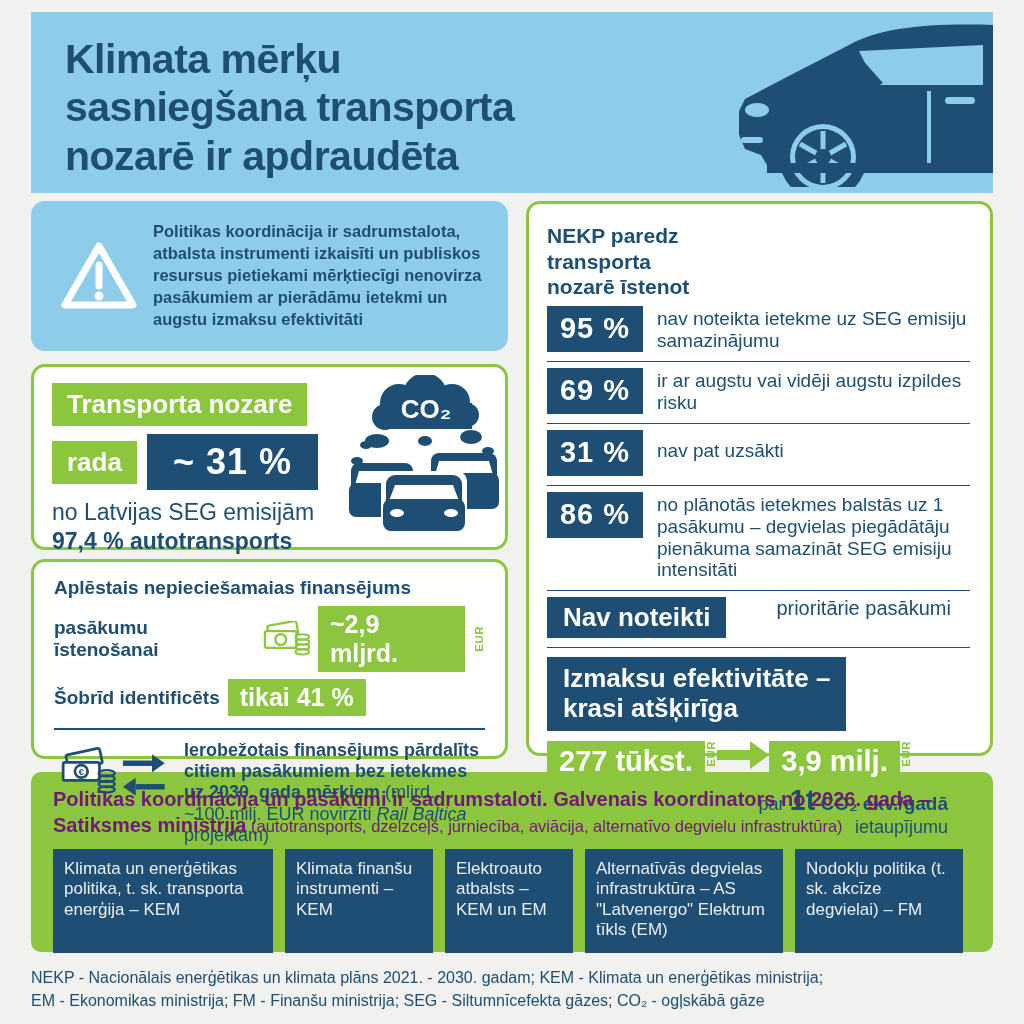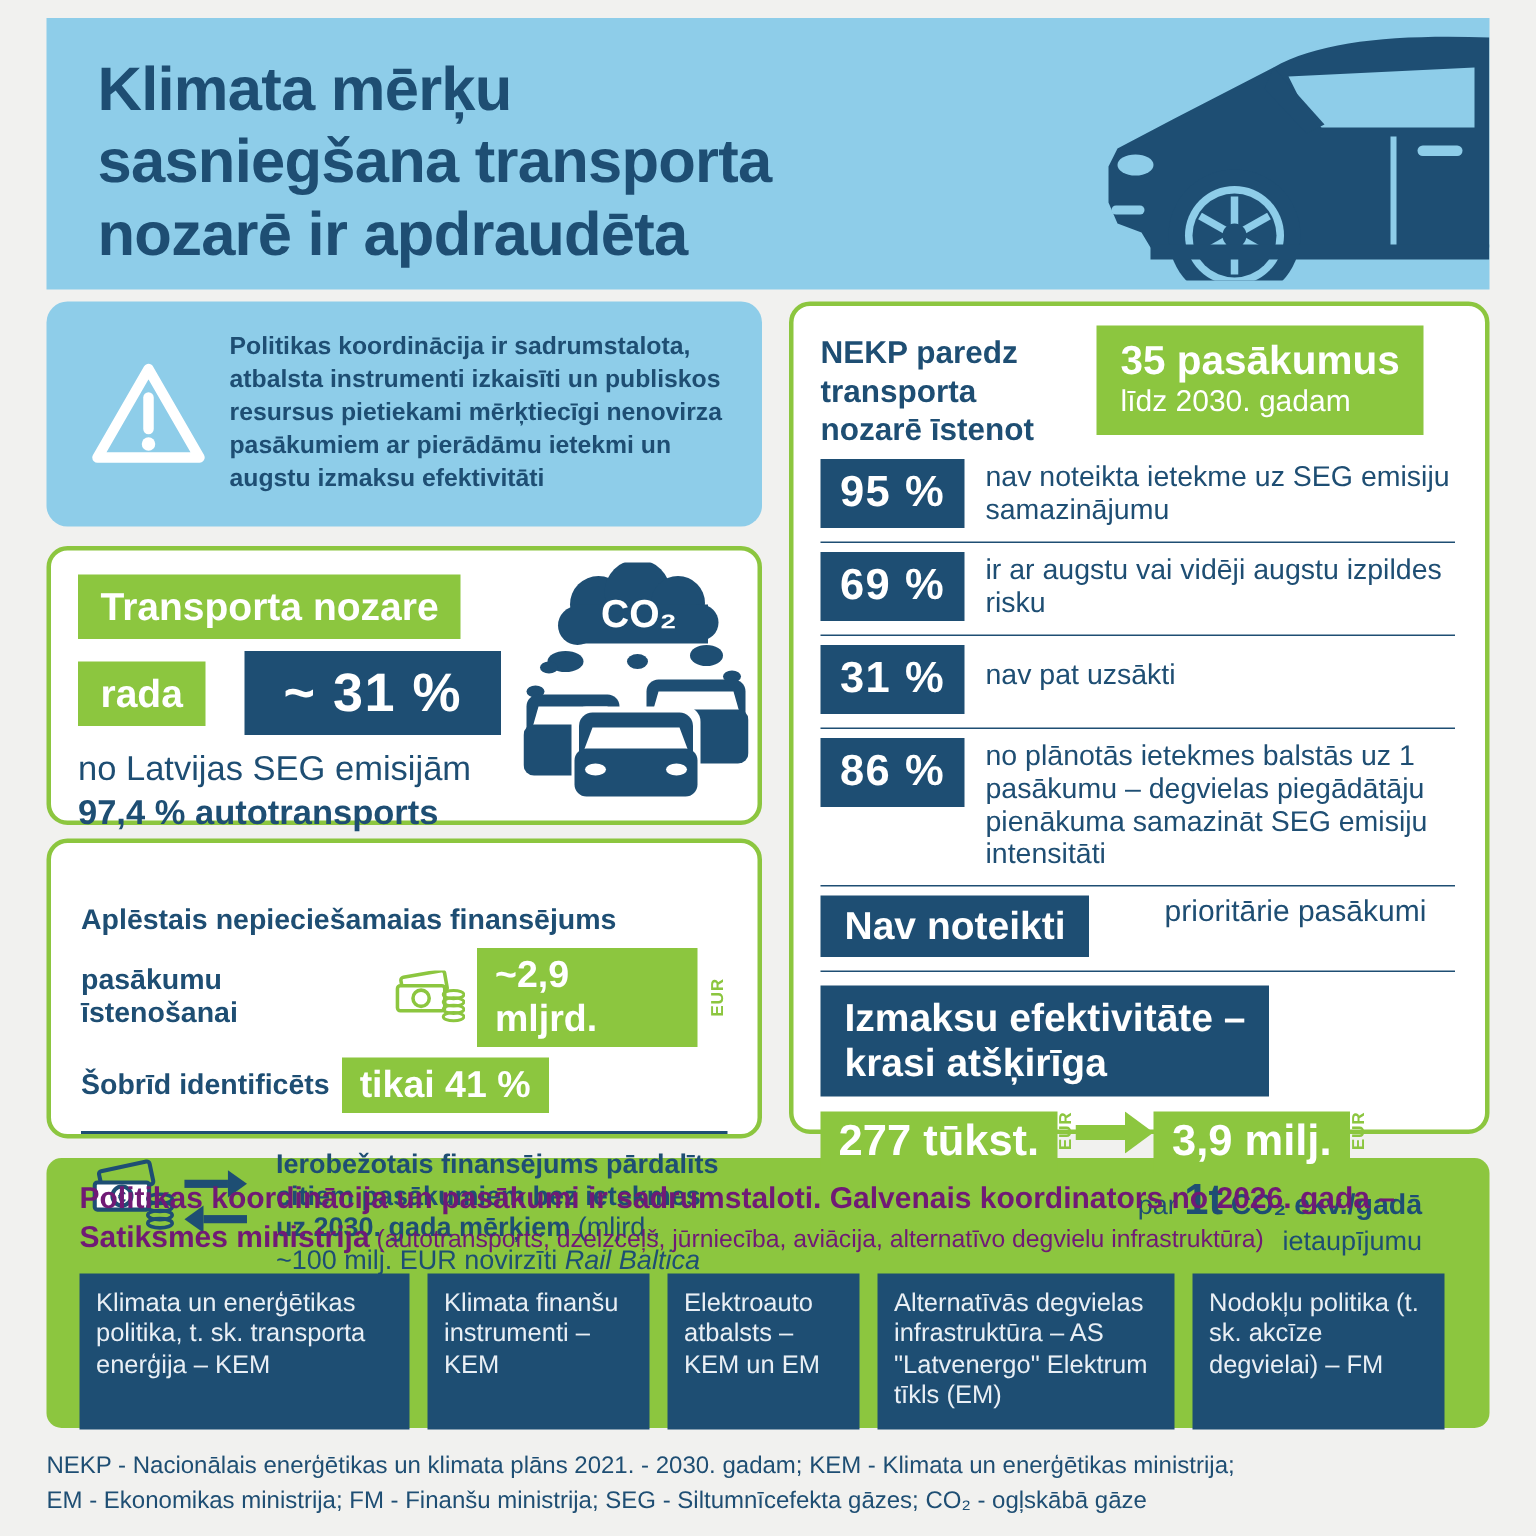--- a/index.html
+++ b/index.html
@@ -40,28 +40,28 @@
     background:#FFFFFF; border:3px solid #8CC63F; border-radius:14px;
   }
   .transport-card { height:186px; position:relative; padding:16px 18px; margin-bottom:9px; }
   .finance-card { height:200px; padding:15px 20px; }
 
   .badge { display:inline-block; color:#fff; font-weight:700; }
   .badge.green { background:#8CC63F; }
   .badge.navy { background:#1E4E73; }
 
   .tb-badge-sector { font-size:26px; padding:6px 15px; }
-  .tb-row { display:flex; align-items:center; gap:26px; margin-top:8px; }
+  .tb-row { display:flex; align-items:center; gap:10px; margin-top:8px; }
   .tb-badge-rada { font-size:26px; padding:6px 15px; }
   .tb-badge-pct { font-size:36px; padding:7px 26px; letter-spacing:1px; }
   .tb-line1 { font-size:23px; margin-top:9px; color:#1E4E73; }
   .tb-line2 { font-size:23px; font-weight:700; margin-top:2px; }
   .co2-icon { position:absolute; top:8px; right:6px; }
 
-  .fin-line1 { font-size:19px; font-weight:700;margin-top:26px; }
+  .fin-line1 { font-size:19px; font-weight:700; }
   .fin-row { display:flex; align-items:center; gap:8px; margin-top:7px; }
   .fin-label { font-size:19px; font-weight:700; }
   .fin-badge { font-size:25px; padding:4px 12px; }
   .eur-vert {
     writing-mode:vertical-rl; transform:rotate(180deg);
     font-size:11.5px; font-weight:700; color:#8CC63F; letter-spacing:0.5px;
     line-height:1; margin-left:1px;
   }
   .fin-divider { border-top:2px solid #1E4E73; margin:12px 0 10px 0; }
   .fin-note-row { display:flex; gap:12px; align-items:flex-start; }
@@ -267,24 +267,20 @@
             <span class="b">Ierobežotais finansējums pārdalīts citiem pasākumiem bez ietekmes uz 2030. gada mērķiem</span><span> (mljrd., ~100 milj. EUR novirzīti </span><span class="i">Rail Baltica</span><span> projektam)</span>
           </div>
         </div>
       </div>
     </div>
 
     <div class="col-right">
       <div class="outline-card nekp-card">
         <div class="nekp-head">
           <div class="nekp-title">NEKP paredz transporta nozarē īstenot</div>
-          <div class="nekp-highlight">
-            <div class="hl-big">35 pasākumus</div>
-            <div class="hl-sub">līdz 2030. gadam</div>
-          </div>
         </div>
 
         <div class="stat-row">
           <span class="badge navy stat-badge">95 %</span>
           <span class="stat-label">nav noteikta ietekme uz SEG emisiju samazinājumu</span>
         </div>
         <div class="stat-divider"></div>
 
         <div class="stat-row">
           <span class="badge navy stat-badge">69 %</span>

